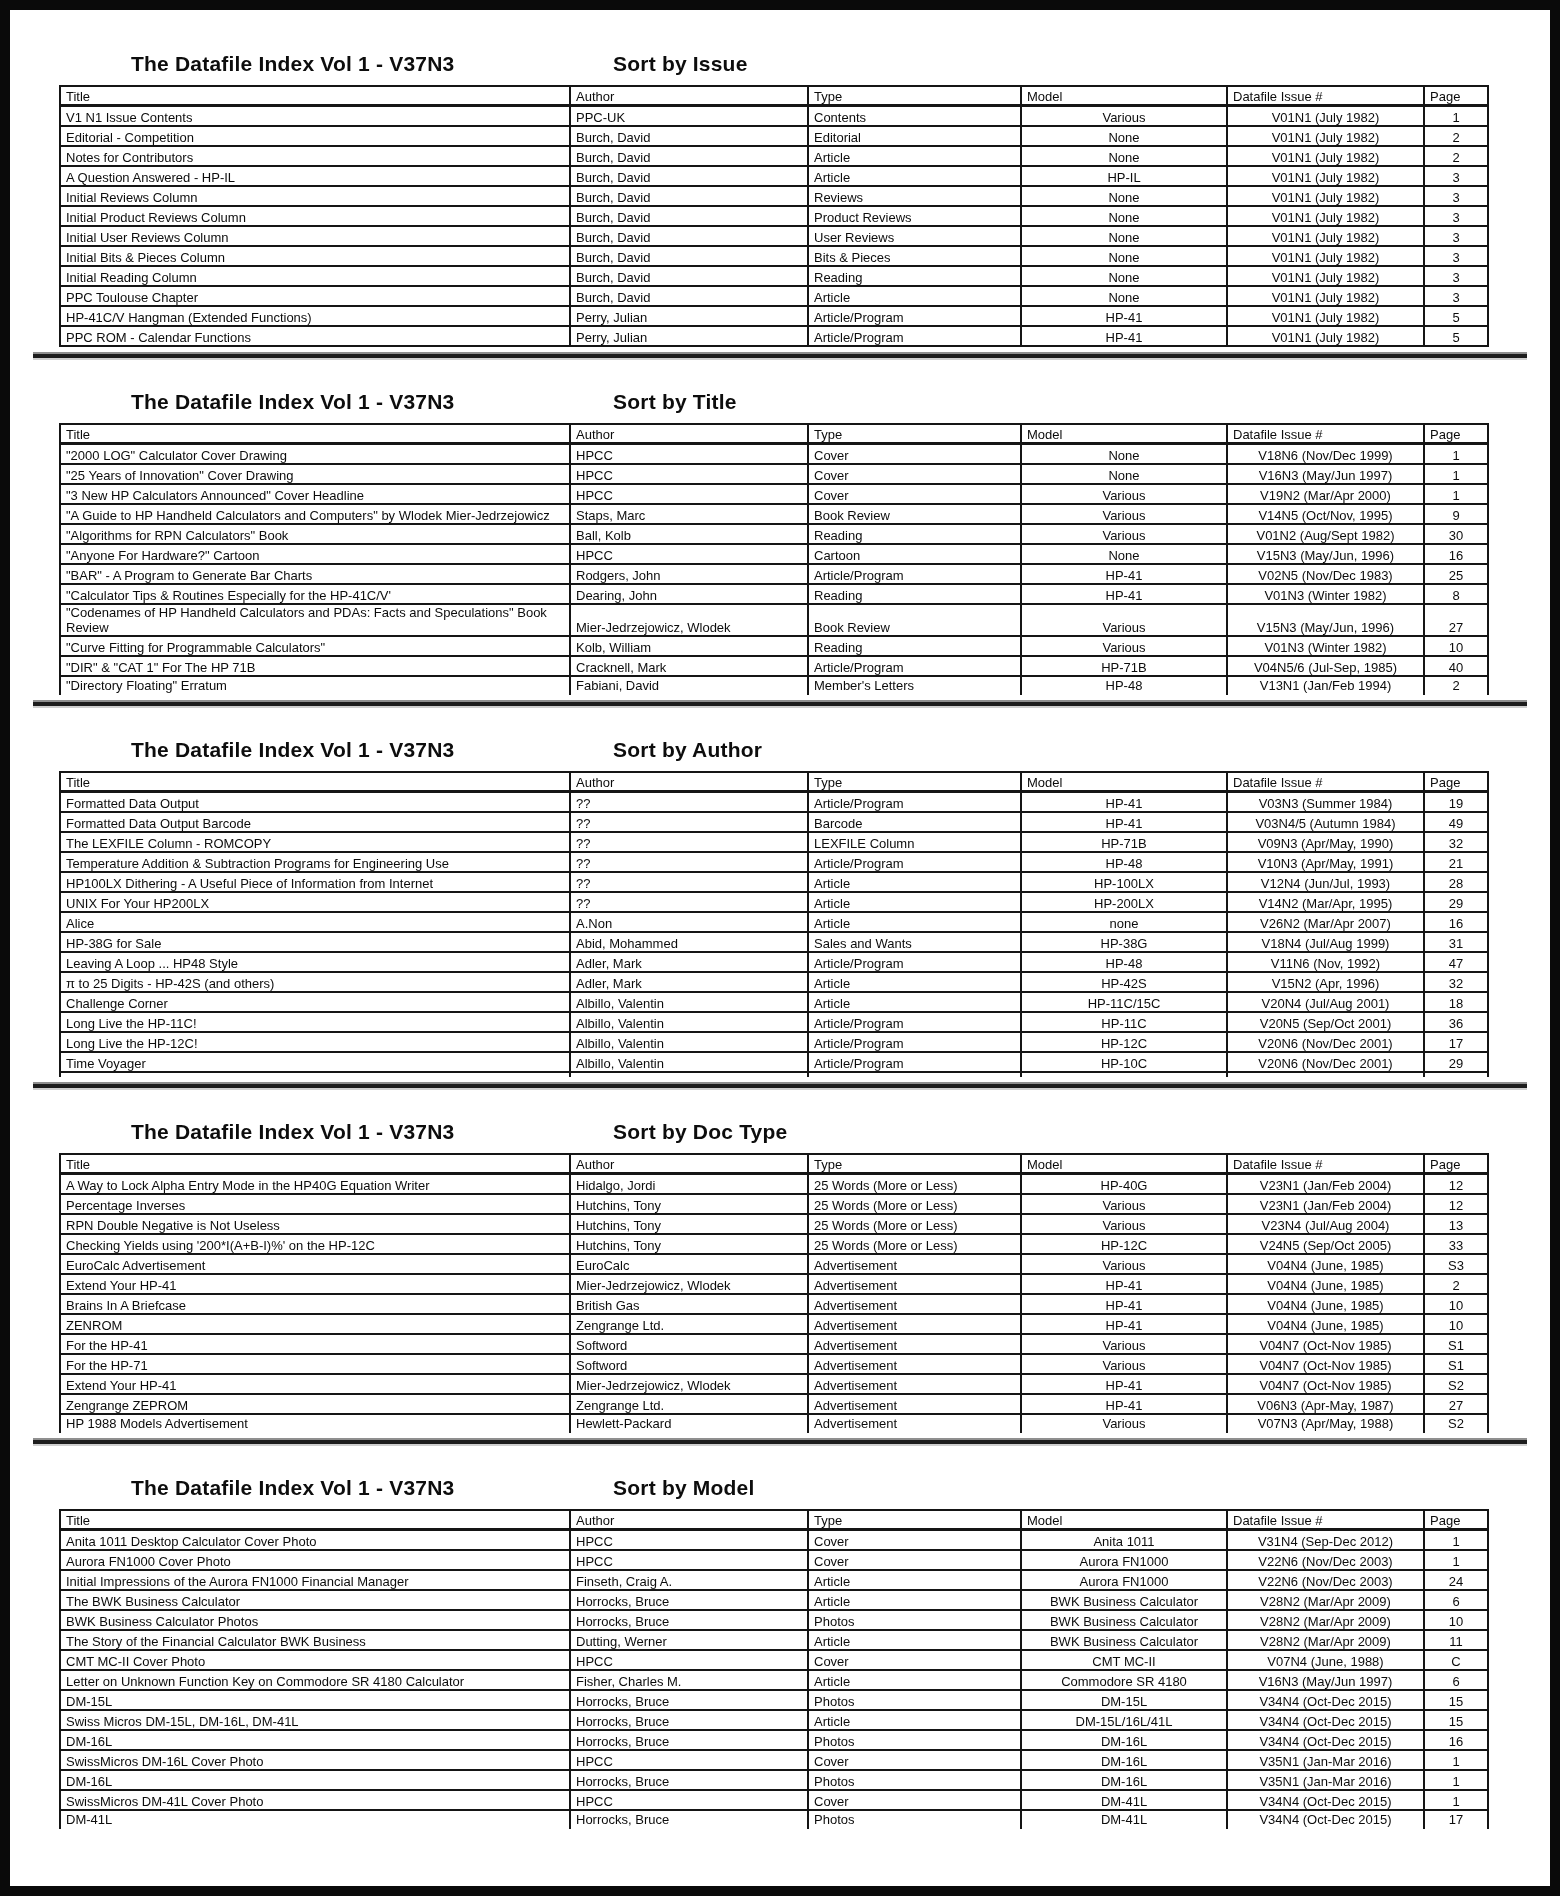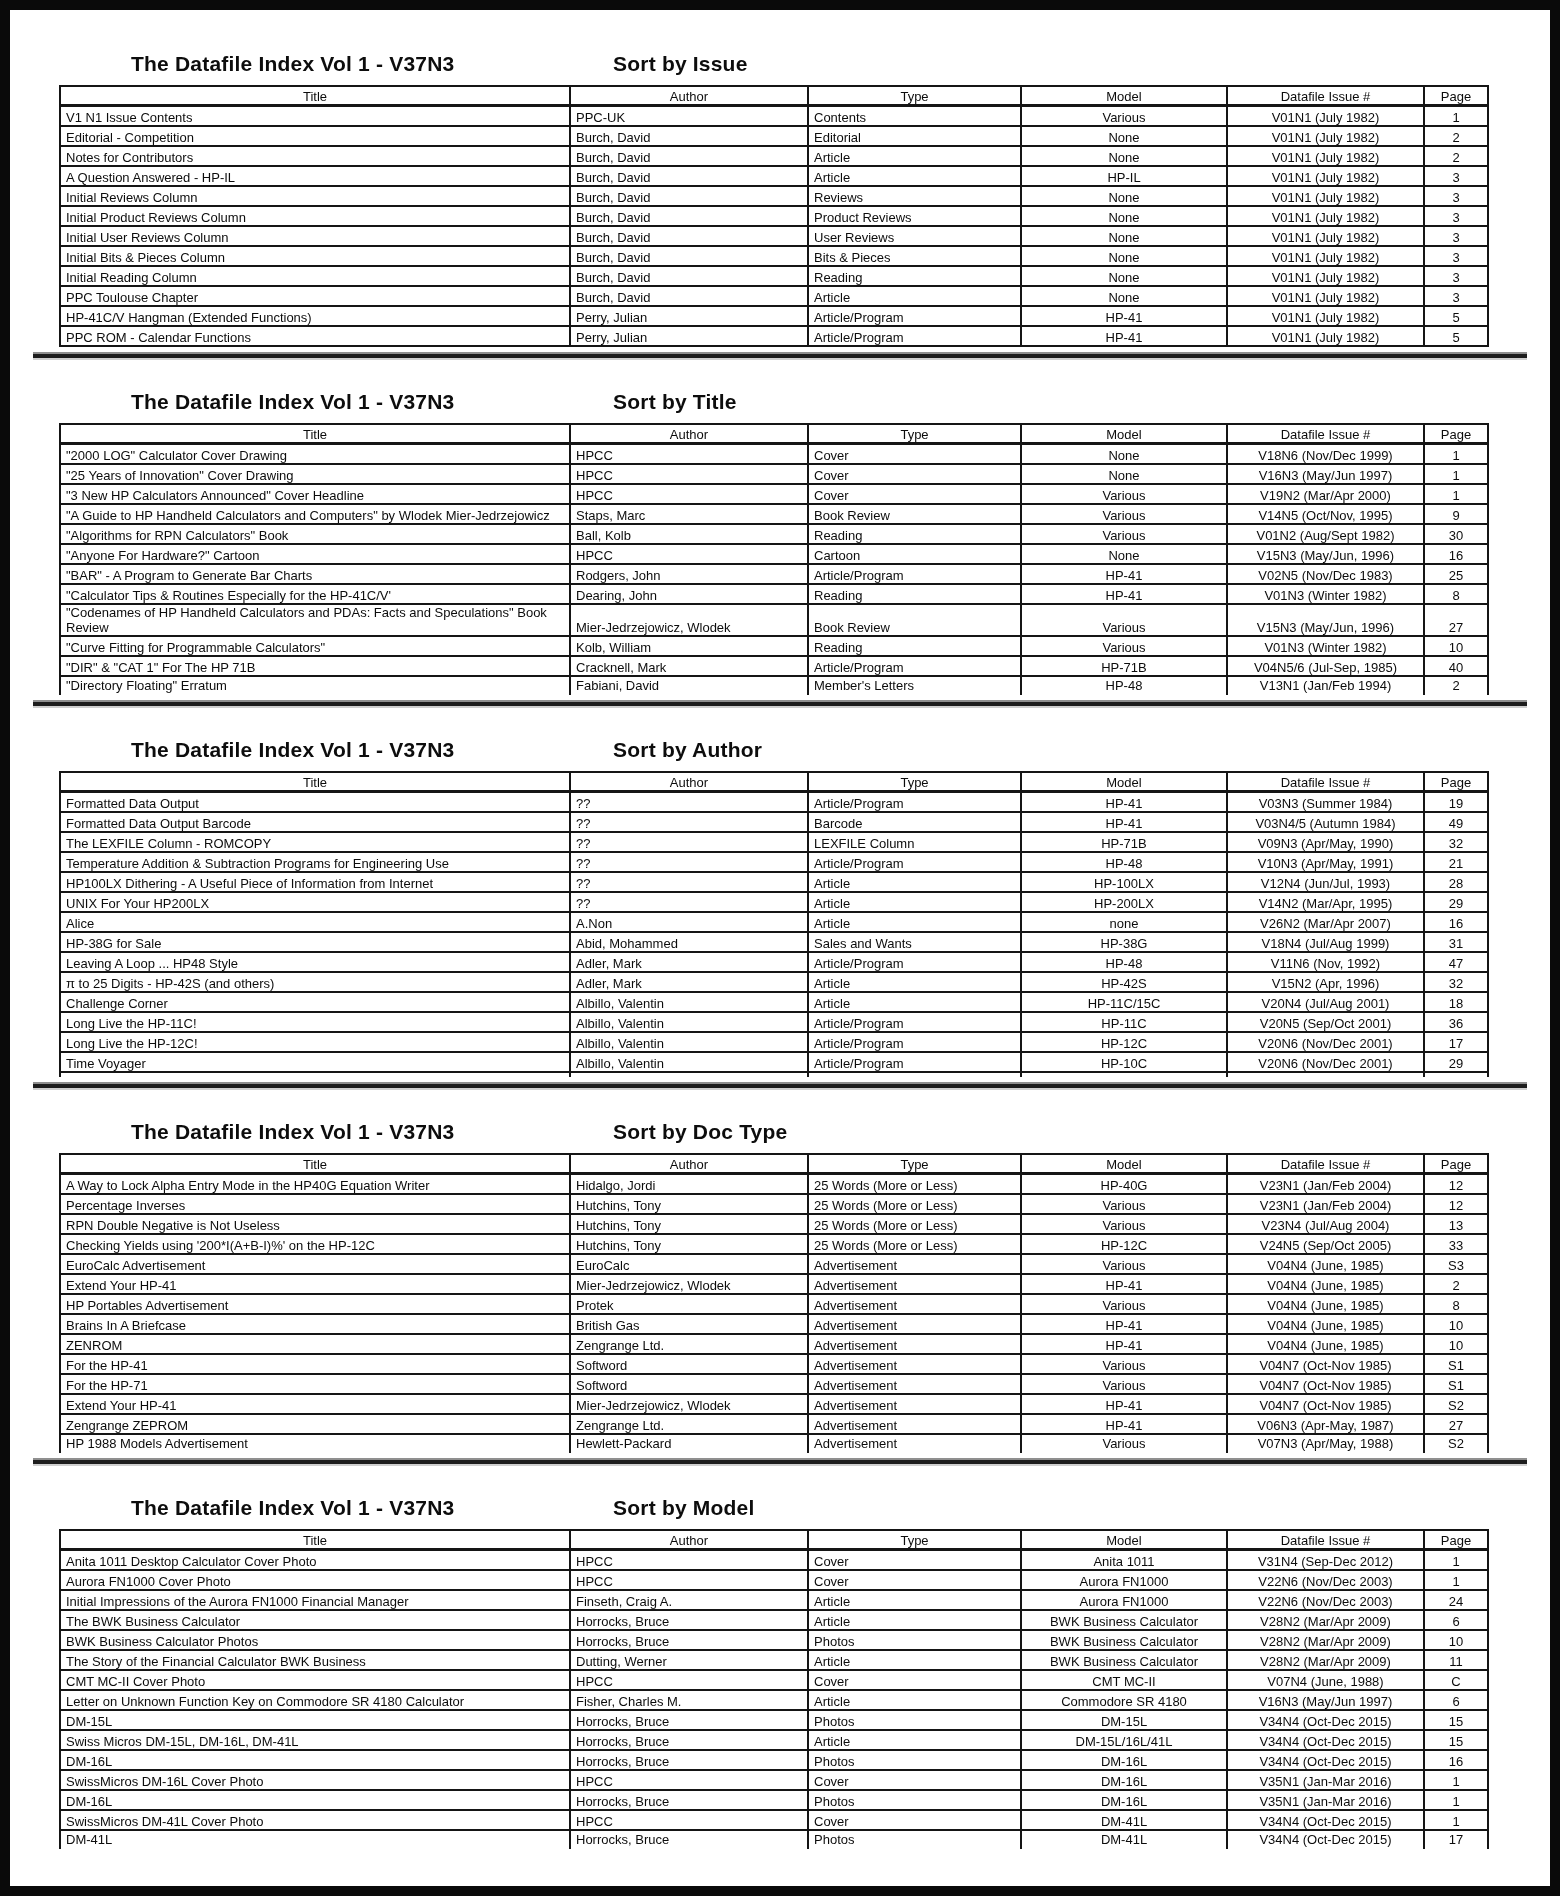--- a/index.html
+++ b/index.html
@@ -47,21 +47,21 @@
   table.idx th, table.idx td {
     border: 2px solid #151515;
     height: 18px;
     line-height: 15px;
     padding: 0 5px;
     overflow: hidden;
     vertical-align: bottom;
   }
   table.idx th {
     font-weight: normal;
-    text-align: center;
+    text-align: left;
     border-bottom-width: 3px;
     height: 17px;
   }
   table.idx td { white-space: nowrap; }
   table.idx td:first-child { white-space: normal; }
   table.idx td:nth-child(-n+3) { text-align: left; }
   table.idx td:nth-child(n+4) { text-align: center; }
 
   
   tr.partial td {
@@ -561,28 +561,20 @@
           </tr>
           <tr>
             <td>Extend Your HP-41</td>
             <td>Mier-Jedrzejowicz, Wlodek</td>
             <td>Advertisement</td>
             <td>HP-41</td>
             <td>V04N4 (June, 1985)</td>
             <td>2</td>
           </tr>
           <tr>
-            <td>HP Portables Advertisement</td>
-            <td>Protek</td>
-            <td>Advertisement</td>
-            <td>Various</td>
-            <td>V04N4 (June, 1985)</td>
-            <td>8</td>
-          </tr>
-          <tr>
             <td>Brains In A Briefcase</td>
             <td>British Gas</td>
             <td>Advertisement</td>
             <td>HP-41</td>
             <td>V04N4 (June, 1985)</td>
             <td>10</td>
           </tr>
           <tr>
             <td>ZENROM</td>
             <td>Zengrange Ltd.</td>

